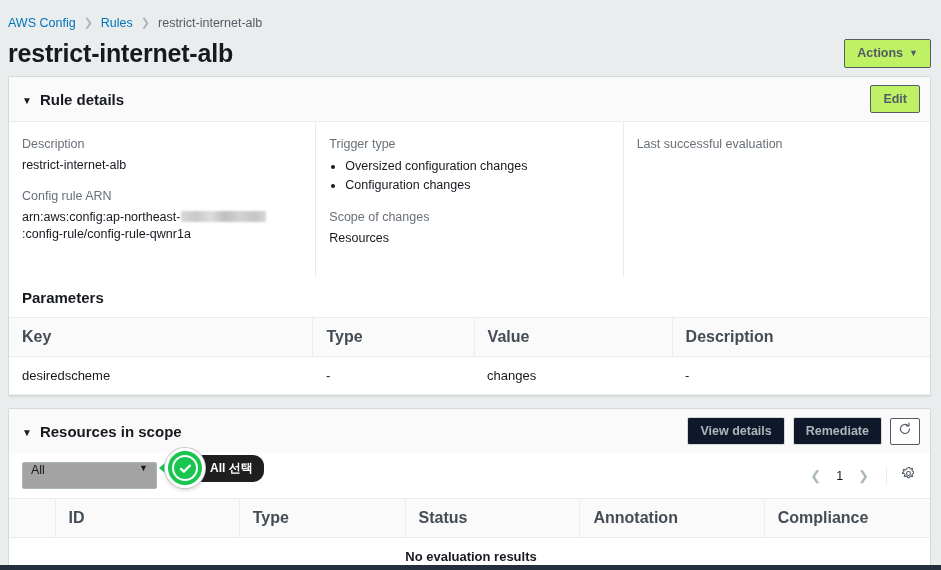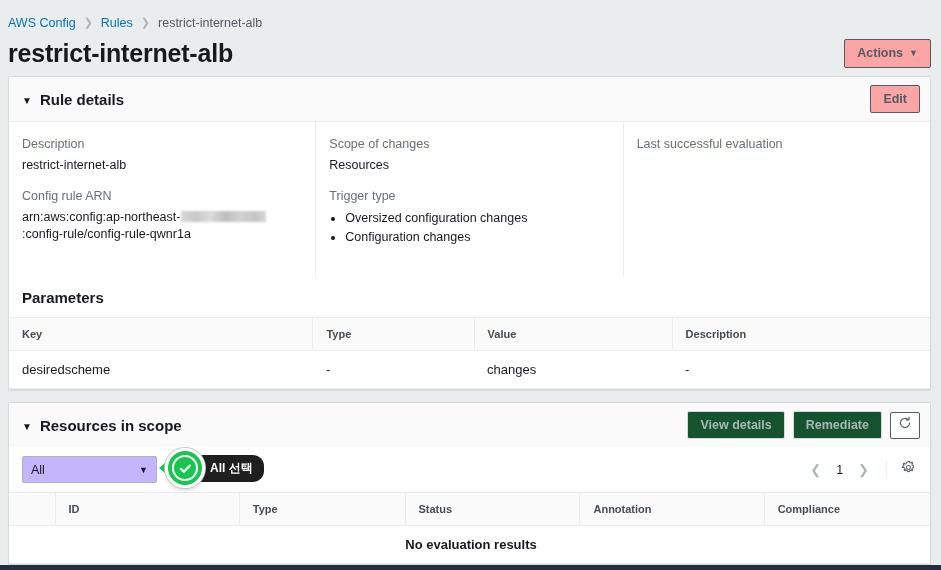--- a/index.html
+++ b/index.html
@@ -31,27 +31,27 @@
   .title-row {
     display: flex; align-items: center; justify-content: space-between;
     padding: 0 10px 0 8px;
     height: 46px;
   }
   .page-title {
     font-size: 25px; font-weight: 700; color: #16191f;
     letter-spacing: -0.2px; line-height: 1;
   }
   .btn {
-    background: #fca5a5; border: 1px solid #545b64; border-radius: 2px;
+    background: #bef264; border: 1px solid #545b64; border-radius: 2px;
     color: #545b64; font-size: 12.5px; font-weight: 700;
     padding: 4px 12px; cursor: pointer; line-height: 18px;
     font-family: "Liberation Sans", sans-serif; white-space: nowrap;
   }
   .btn.disabled {
-    color: #aab7b8; border-color: #d5dbdb; cursor: default; background: #14532d;
+    color: #aab7b8; border-color: #d5dbdb; cursor: default; background: #0f172a;
   }
   .btn .caret { font-size: 9px; margin-left: 6px; display: inline-block; transform: translateY(-1px); }
 
   
   .panel {
     background: #fff;
     border: 1px solid #d5dbdb;
     border-radius: 2px;
     margin: 0 10px 0 8px;
     box-shadow: 0 1px 1px 0 rgba(0,28,36,0.08);
@@ -94,21 +94,21 @@
     background: linear-gradient(90deg,#d8d8d8 0%,#c9c9c9 18%,#dcdcdc 35%,#bfbfbf 52%,#d2d2d2 70%,#c5c5c5 88%,#d8d8d8 100%);
     filter: blur(1.1px);
     vertical-align: -1px; margin: 0 1px;
   }
   .eval-line { display: flex; align-items: center; gap: 5px; }
   .clock-icon { width: 13px; height: 13px; display: block; }
 
   
   table.grid { width: 100%; border-collapse: collapse; table-layout: fixed; }
   table.grid th {
-    text-align: left; font-size: 11px; font-weight: 700; color: #444c55;
+    text-align: left; font-size: 16px; font-weight: 700; color: #444c55;
     padding: 10px 10px 10px 13px; border-bottom: 1px solid #eaeded;
     border-top: 1px solid #eaeded;
     background: #fafafa;
   }
   table.grid th + th { border-left: 1px solid #eaeded; }
   table.grid td {
     font-size: 13px; color: #16191f; padding: 11px 10px 11px 13px;
     border-bottom: 1px solid #eaeded;
   }
   .params-title {
@@ -120,22 +120,22 @@
     padding: 18px 0 18px 0; font-size: 12.5px;
   }
 
   
   .res-toolbar {
     display: flex; align-items: center; justify-content: space-between;
     padding: 9px 10px 9px 13px;
   }
   .select-box {
     position: relative; width: 135px; height: 27px;
-    border: 1px solid #aab7b8; border-radius: 2px; background: #c4b5fd;
-    display: flex; align-items: center; padding: 0 8px;
+    border: 1px solid #aab7b8; border-radius: 2px; background: #a3a3a3;
+    display: flex; align-items: flex-start; padding: 0 8px;
     font-size: 12.5px; color: #16191f; cursor: pointer;
   }
   .select-box .sel-caret {
     position: absolute; right: 8px; font-size: 9px; color: #16191f;
   }
   .pager { display: flex; align-items: center; gap: 2px; }
   .pg-arrow { color: #aab7b8; font-size: 13px; padding: 2px 7px; cursor: default; }
   .pg-num { font-size: 12.5px; color: #16191f; padding: 2px 6px; cursor: pointer; }
   .pg-divider { width: 1px; height: 18px; background: #eaeded; margin: 0 8px; }
   .gear-btn { padding: 2px 4px; cursor: pointer; display: flex; align-items: center; }
@@ -218,29 +218,29 @@
         <div class="field-value">restrict-internet-alb</div>
       </div>
       <div class="field">
         <div class="field-label">Config rule ARN</div>
         <div class="field-value"><span>arn:aws:config:ap-northeast-</span><span class="arn-redacted"></span><span>:config-rule/config-rule-qwnr1a</span></div>
       </div>
     </div>
 
     <div class="details-col">
       <div class="field">
-        <div class="field-label">Scope of changes</div>
-        <div class="field-value">Resources</div>
-      </div>
-      <div class="field">
         <div class="field-label">Trigger type</div>
         <ul class="bullets">
           <li>Oversized configuration changes</li>
           <li>Configuration changes</li>
         </ul>
+      </div>
+      <div class="field">
+        <div class="field-label">Scope of changes</div>
+        <div class="field-value">Resources</div>
       </div>
       <div class="field">
       </div>
     </div>
 
     <div class="details-col">
       <div class="field">
         <div class="field-label">Last successful evaluation</div>
       </div>
     </div>

